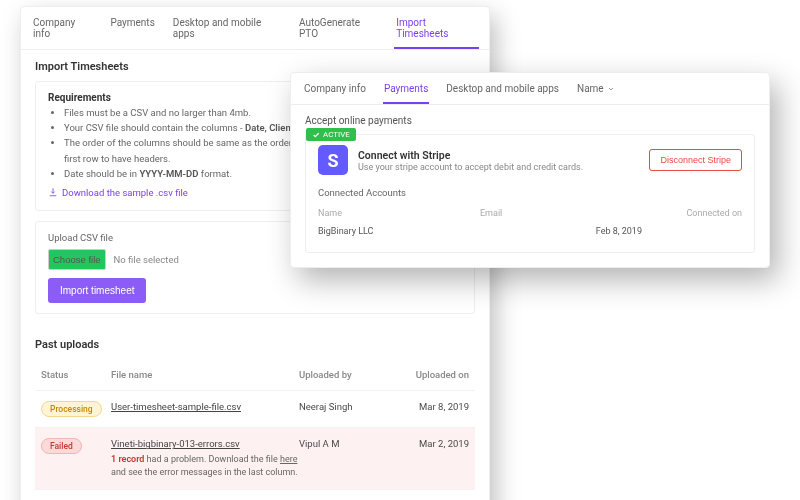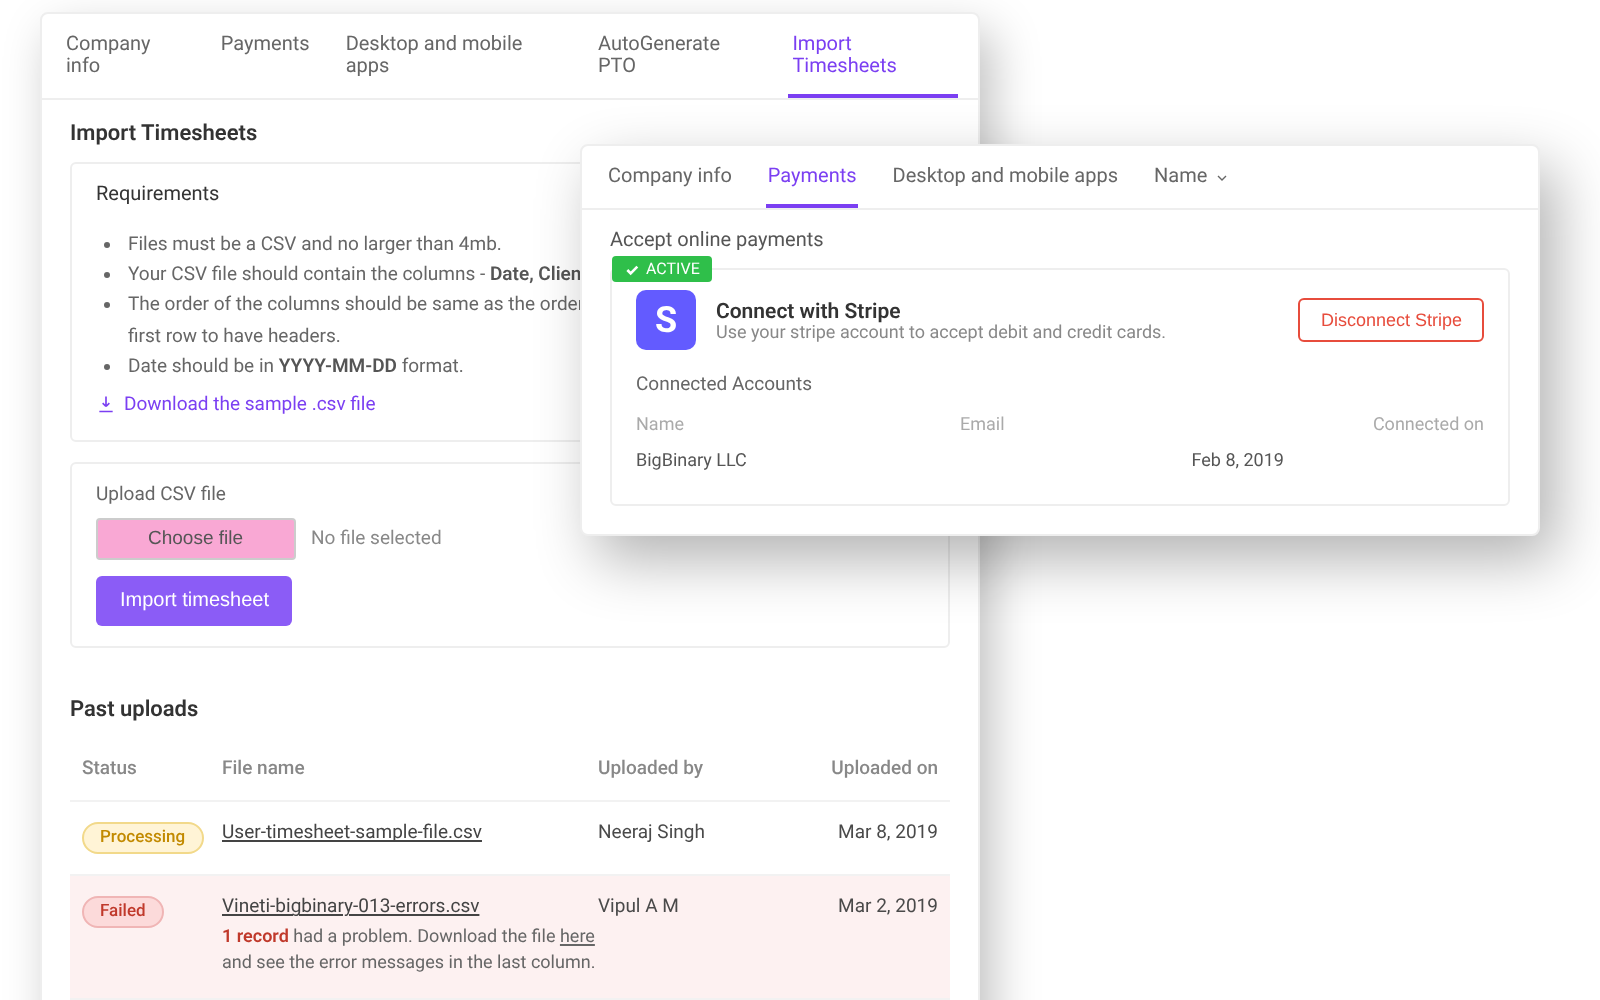--- a/index.html
+++ b/index.html
@@ -42,29 +42,29 @@
     border-bottom-color: #7b3ff2;
   }
   .section { padding: 10px 14px 6px; }
   .h1 { font-size: 11px; font-weight: 600; color: #333; margin-bottom: 8px; }
   .card-inner {
     border: 1px solid #eee;
     border-radius: 3px;
     padding: 10px 12px;
     margin-bottom: 10px;
   }
-  .label-sm { font-size: 10px; font-weight: 400; color: #333; margin-bottom: 12px; }
+  .label-sm { font-size: 10px; font-weight: 700; color: #333; margin-bottom: 2px; }
   ul.req { list-style: disc; padding-left: 16px; }
   ul.req li { font-size: 9.5px; color: #666; line-height: 1.6; }
   ul.req li b { color: #555; font-weight: 600; }
   .dl-link { color: #7b3ff2; font-size: 9.5px; display: inline-flex; align-items: center; gap: 4px; margin-top: 6px; cursor: pointer; }
   .dl-icon { width: 10px; height: 10px; }
   .upload-row { display: flex; align-items: center; gap: 8px; margin-bottom: 8px; margin-top: 4px; }
   .choose-btn {
-    border: 1px solid #ccc; background: #f9a8d4; padding: 4px 25px;
+    border: 1px solid #ccc; background: #22c55e; padding: 4px 4px;
     font-size: 9.5px; border-radius: 2px; cursor: pointer; color: #555;
   }
   .nofile { font-size: 9.5px; color: #888; }
   .primary-btn {
     background: #8b5cf6; color: #fff; border: none;
     padding: 7px 12px; font-size: 10px; border-radius: 3px; cursor: pointer;
   }
   .past { padding: 8px 14px 0; }
   .table-head, .table-row {
     display: grid;

